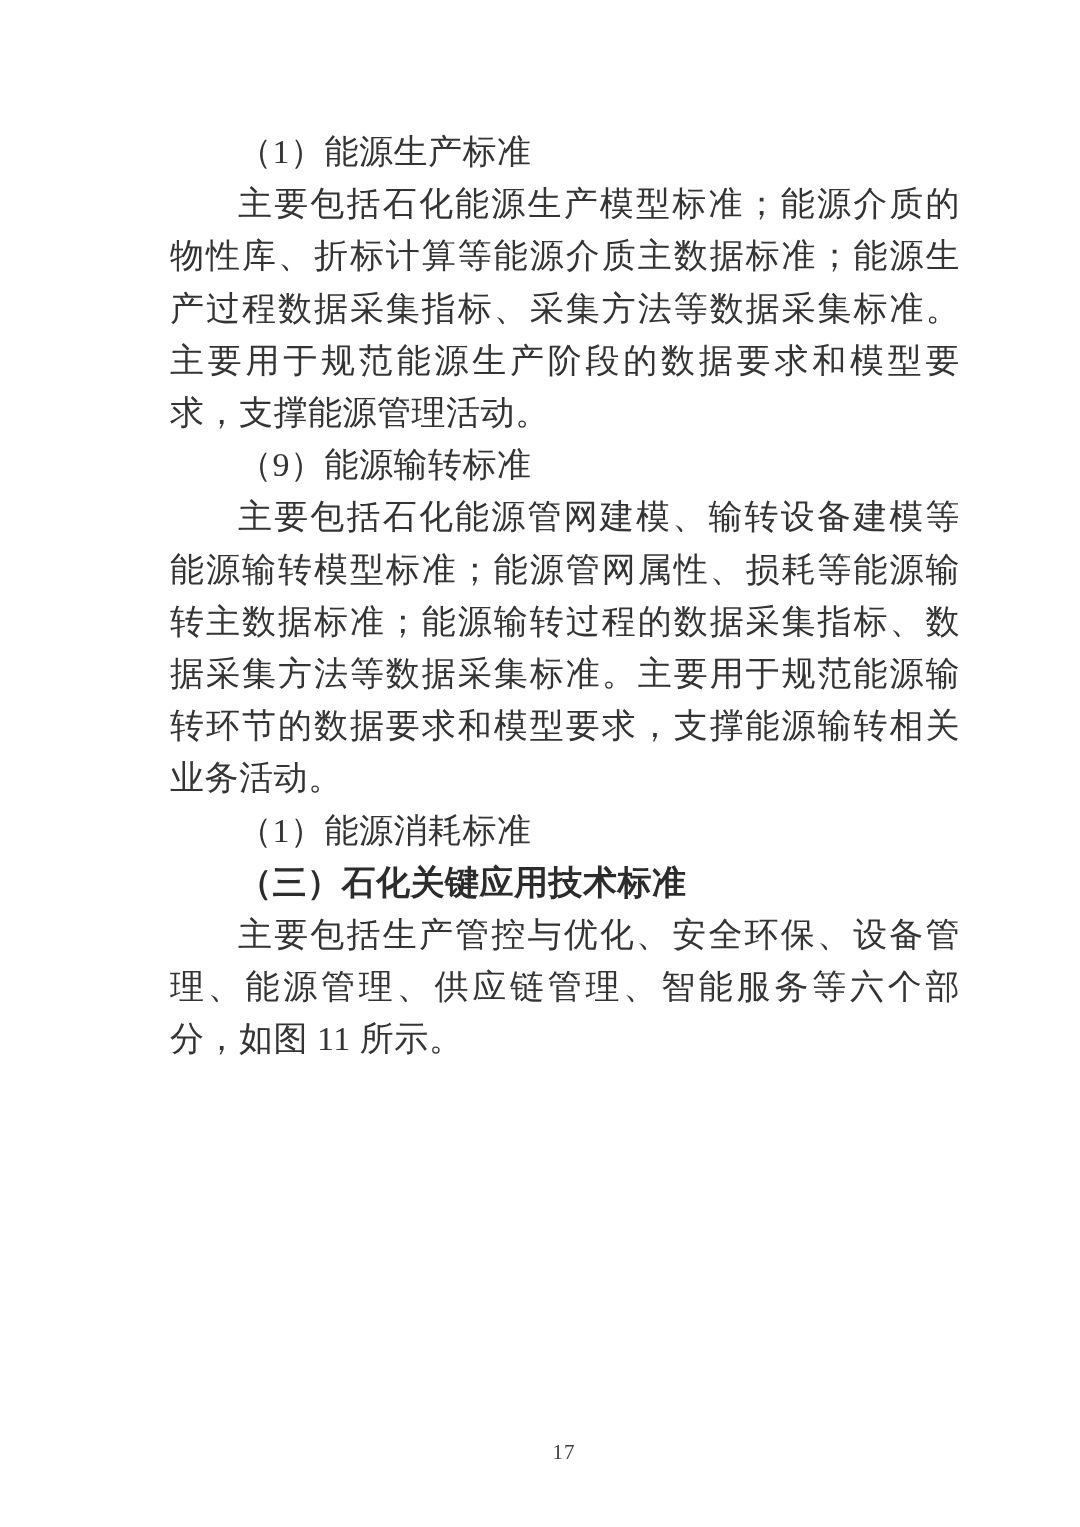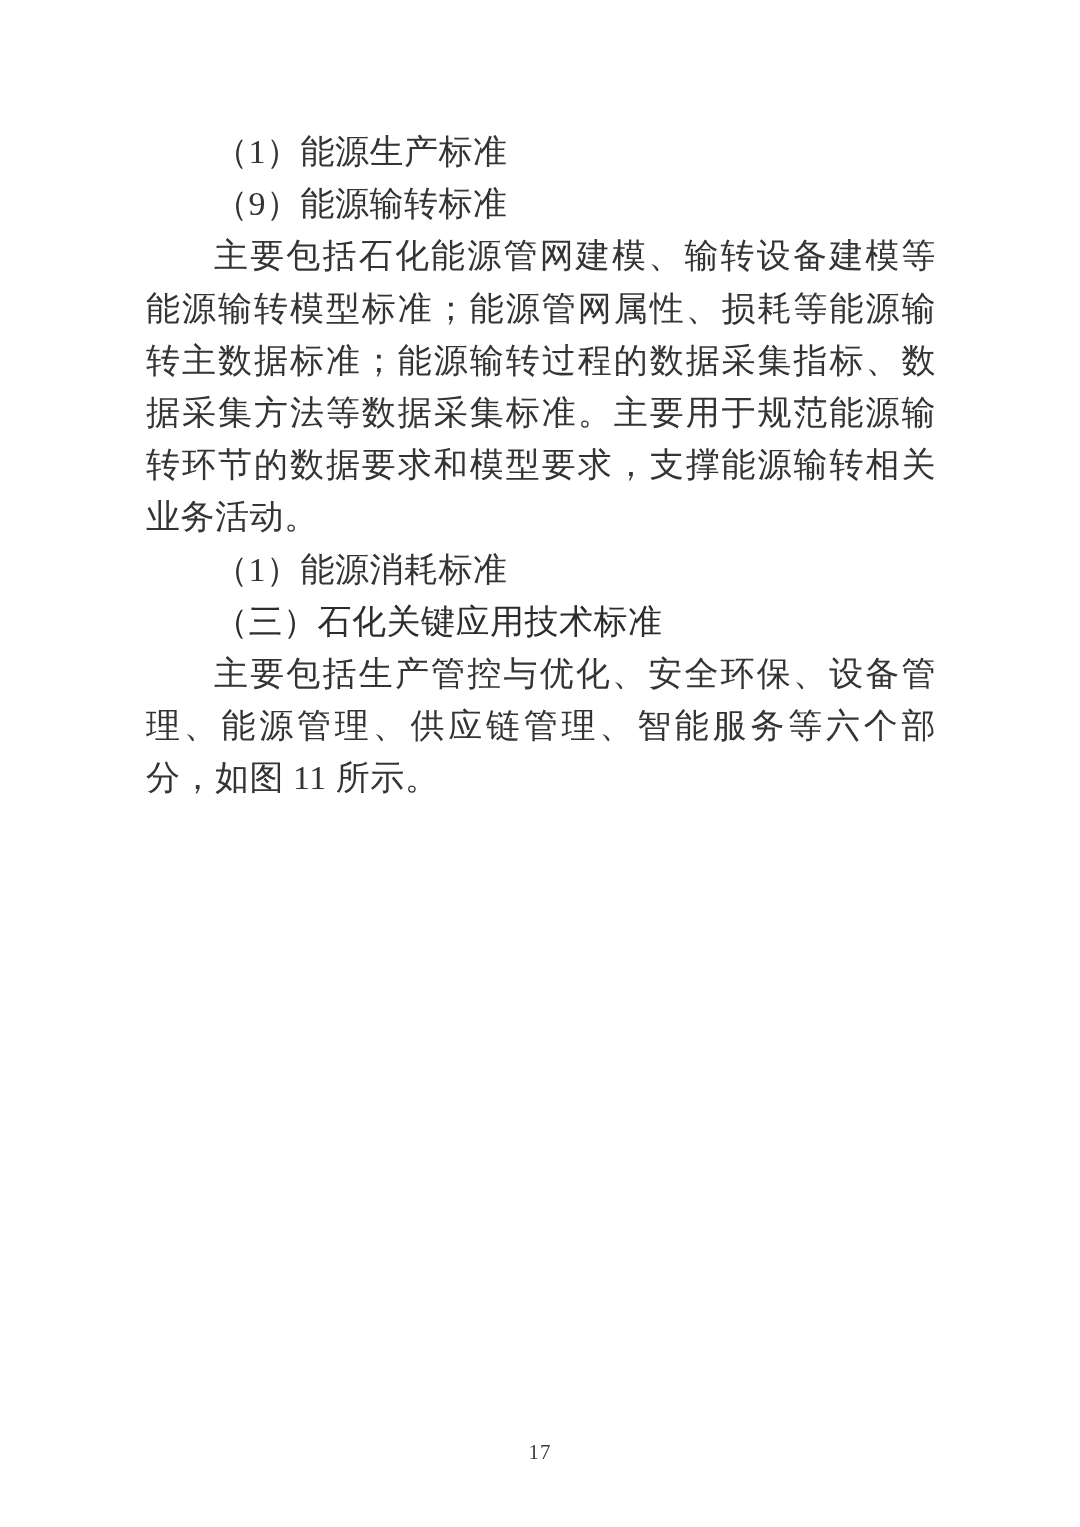--- a/index.html
+++ b/index.html
@@ -1,15 +1,15 @@
 <!DOCTYPE html>
 <html><head>
 <meta charset="utf-8">
 <style>
-  * { box-sizing: border-box; }
+  * { box-sizing: border-box; margin-left: 24px; }
   html, body {
     margin: 0;
     padding: 0;
     background: #e8e8e8;
   }
   .page {
     position: relative;
     width: 1080px;
     height: 1527px;
     margin: 0 auto;
@@ -33,41 +33,42 @@
     text-justify: inter-ideograph;
     text-indent: 2em;
     word-break: break-all;
   }
   .content p.subheading {
     text-align: left;
     font-weight: normal;
   }
   .content p.heading-bold {
     text-align: left;
-    font-weight: normal;
+    font-weight: bold;
     color: #2c2c2c;
   }
   .page-footer {
     position: absolute;
     left: 0;
     bottom: 62px;
     width: 100%;
     text-align: center;
     font-size: 21px;
     color: #3c3c3c;
     letter-spacing: 1px;
   }
 </style>
 </head>
 <body>
 
 <div class="page">
 
   <div class="content">
     <p class="subheading">（1）能源生产标准</p>
+    <p class="body">主要包括石化能源生产模型标准；能源介质的物性库、折标计算等能源介质主数据标准；能源生产过程数据采集指标、采集方法等数据采集标准。主要用于规范能源生产阶段的数据要求和模型要求，支撑能源管理活动。</p>
 
     <p class="subheading">（9）能源输转标准</p>
     <p class="body">主要包括石化能源管网建模、输转设备建模等能源输转模型标准；能源管网属性、损耗等能源输转主数据标准；能源输转过程的数据采集指标、数据采集方法等数据采集标准。主要用于规范能源输转环节的数据要求和模型要求，支撑能源输转相关业务活动。</p>
 
     <p class="subheading">（1）能源消耗标准</p>
 
     <p class="heading-bold">（三）石化关键应用技术标准</p>
     <p class="body">主要包括生产管控与优化、安全环保、设备管理、能源管理、供应链管理、智能服务等六个部分，如图 11 所示。</p>
   </div>
 

